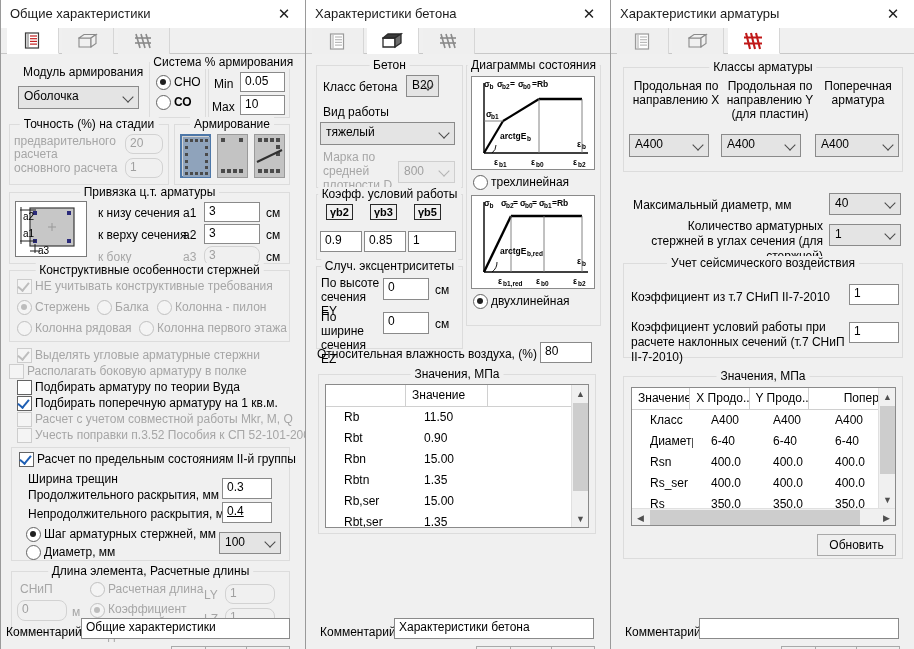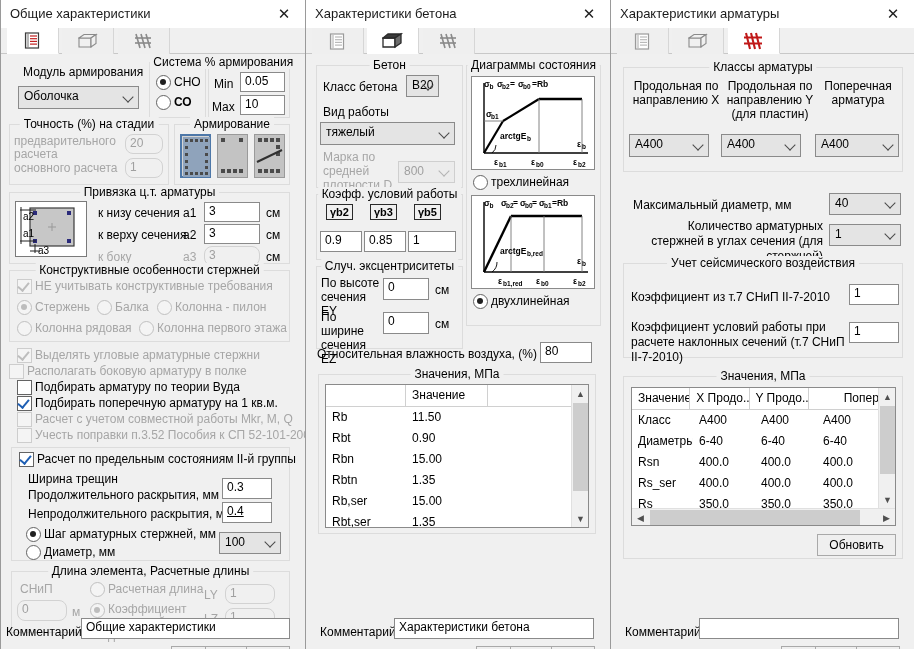--- a/index.html
+++ b/index.html
@@ -175,21 +175,21 @@
     background:#fff;
     border:1px solid #8a8a8a;
     overflow:hidden;
   }
   .tbl .hrow { display:flex; height:22px; border-bottom:1px solid #d0d0d0; }
   .tbl .hcell {
     padding:3px 6px; font-size:12px; white-space:nowrap; overflow:hidden;
     border-right:1px solid #d0d0d0;
   }
   .tbl .row { display:flex; height:21px; }
-  .tbl .cell { padding:3px 6px; font-size:12px; white-space:nowrap; overflow:hidden; }
+  .tbl .cell { padding:3px 18px; font-size:12px; white-space:nowrap; overflow:hidden; }
 
   
   .vsb {
     position:absolute; right:0; top:0; bottom:0; width:17px;
     background:#f0f0f0; border-left:1px solid #e0e0e0;
   }
   .vsb .arw {
     position:absolute; left:0; width:17px; height:17px;
     display:flex; align-items:center; justify-content:center;
     font-size:9px; color:#505050;

